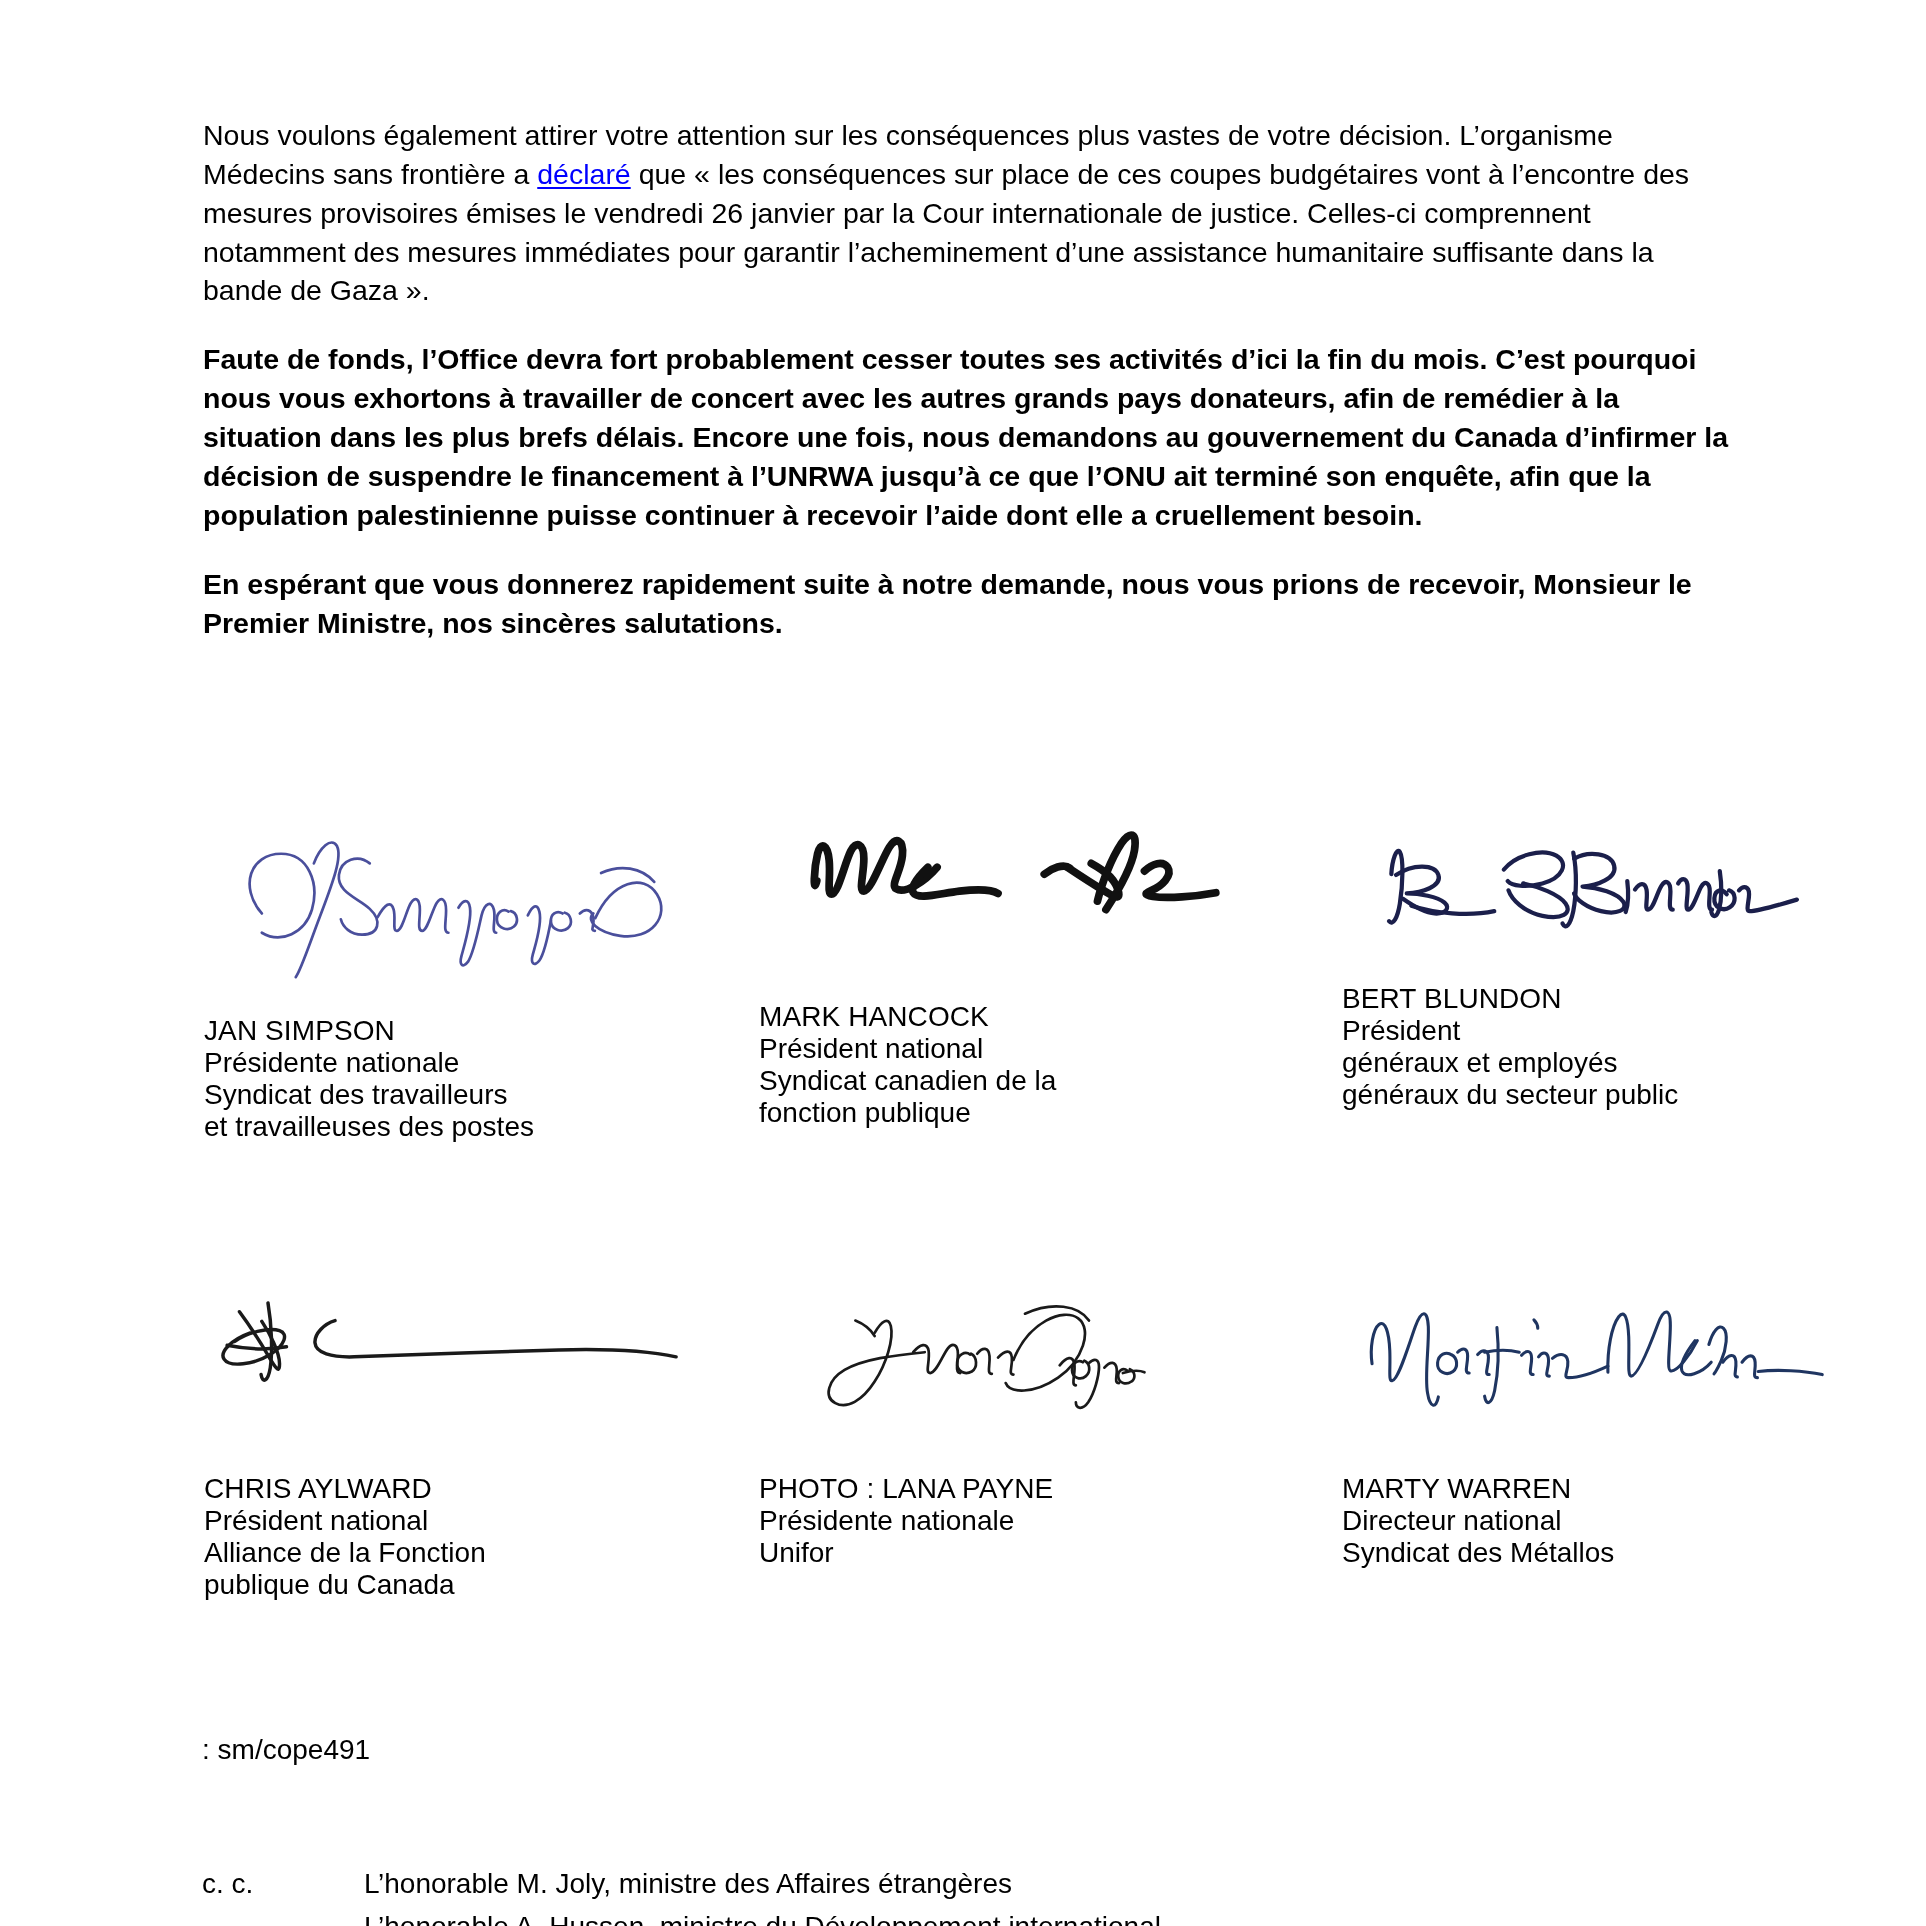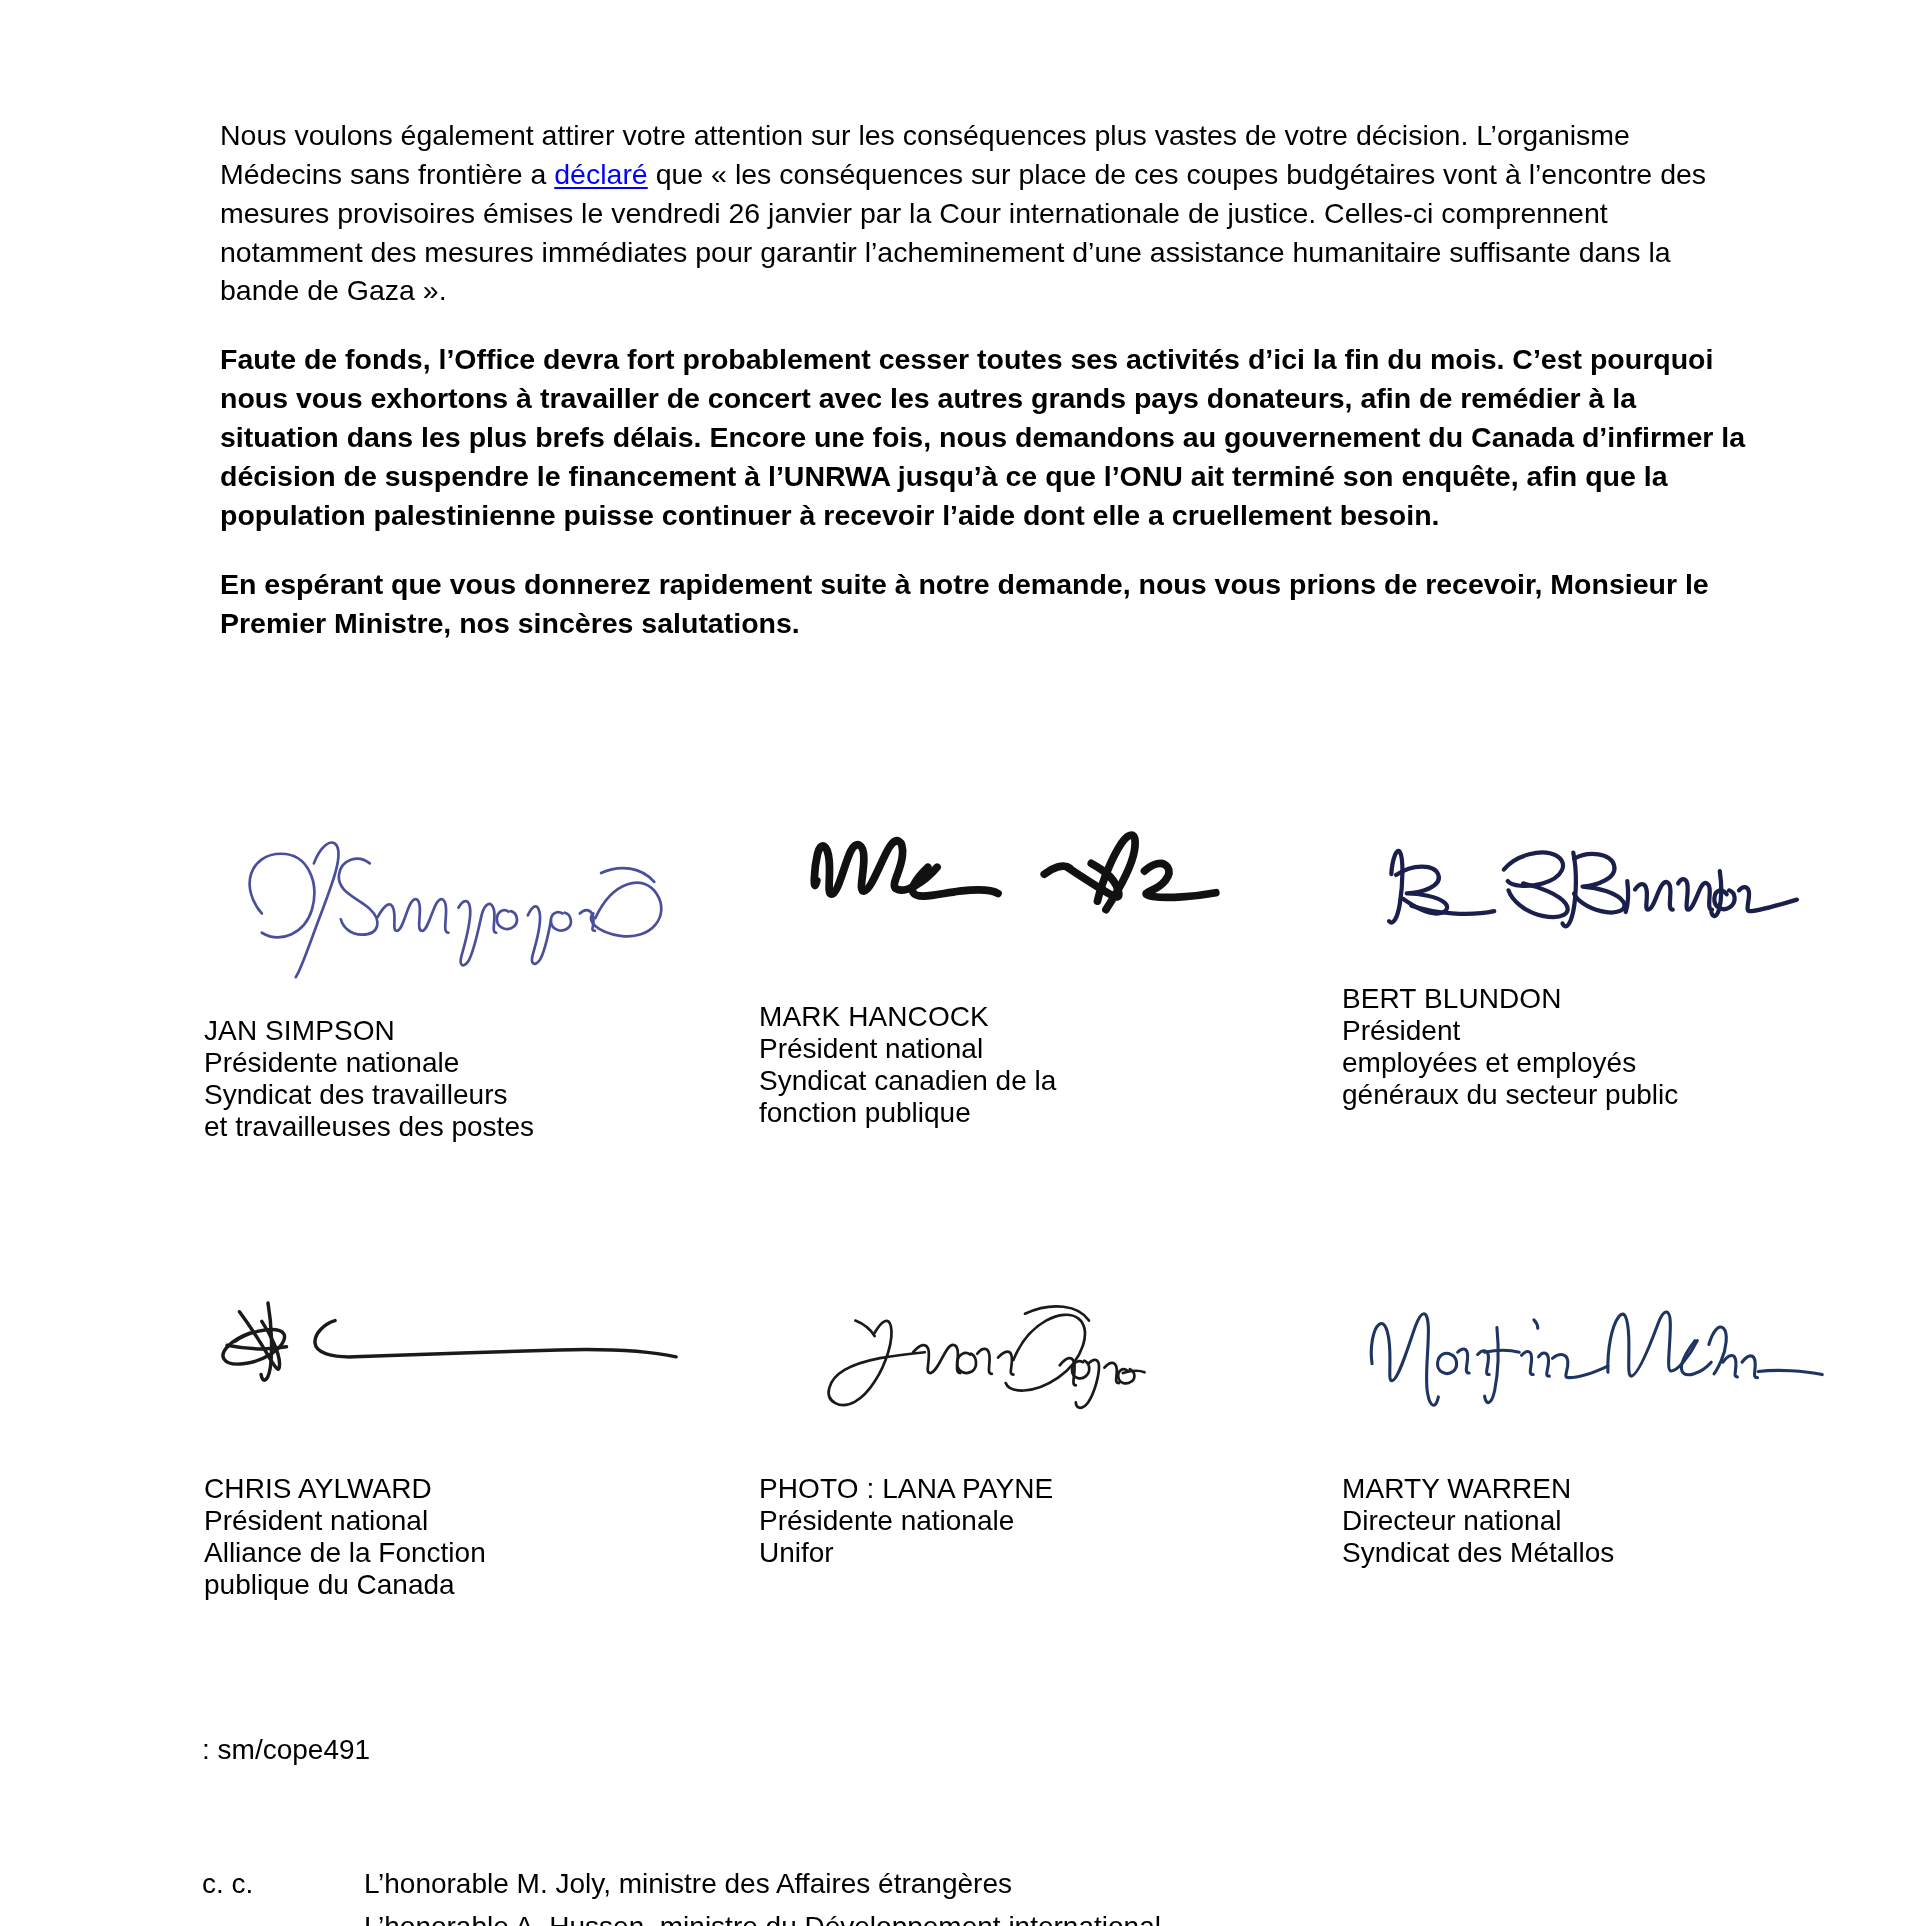--- a/index.html
+++ b/index.html
@@ -20,21 +20,21 @@
     position: relative;
     width: 1965px;
     height: 2542px;
     background: #ffffff;
     overflow: hidden;
   }
 
   
   .letter-body {
     position: absolute;
-    left: 220px;
+    left: 203px;
     top: 77px;
     width: 1537px;
   }
 
   .para {
     font-size: 28.5px;
     line-height: 1.365;
     margin: 0 0 0 0;
     white-space: pre-line;
   }
@@ -201,21 +201,21 @@
               <path d="M872 172 C 880 158, 892 156, 896 174 C 900 198, 888 240, 898 240 C 910 240, 922 198, 932 180 C 942 164, 954 170, 954 192 C 954 214, 948 240, 960 240"></path>
               <path d="M980 140 C 986 180, 984 218, 978 240 C 972 260, 962 262, 958 246"></path>
               <path d="M998 200 C 986 184, 968 188, 966 210 C 964 234, 988 246, 1006 234 C 1024 222, 1022 196, 1004 190"></path>
               <path d="M1030 190 C 1042 176, 1056 180, 1056 200 C 1056 220, 1046 244, 1058 244 C 1080 244, 1140 226, 1180 214"></path>
             </g>
           </svg>
         </div>
         <div class="sig-caption">
           <div class="sig-name">BERT BLUNDON</div>
           <div class="sig-line">Président</div>
-          <div class="sig-line">employées et employés</div>
+          <div class="sig-line">généraux et employés</div>
           <div class="sig-line">généraux du secteur public</div>
         </div>
       </div>
     </div>
 
     <div class="sig-row">
 
       <div class="sig-block sig-col-1" data-offset="low">
         <div class="sig-img">
           <svg width="501" height="166" viewBox="0 0 1300 430" xmlns="http://www.w3.org/2000/svg">

